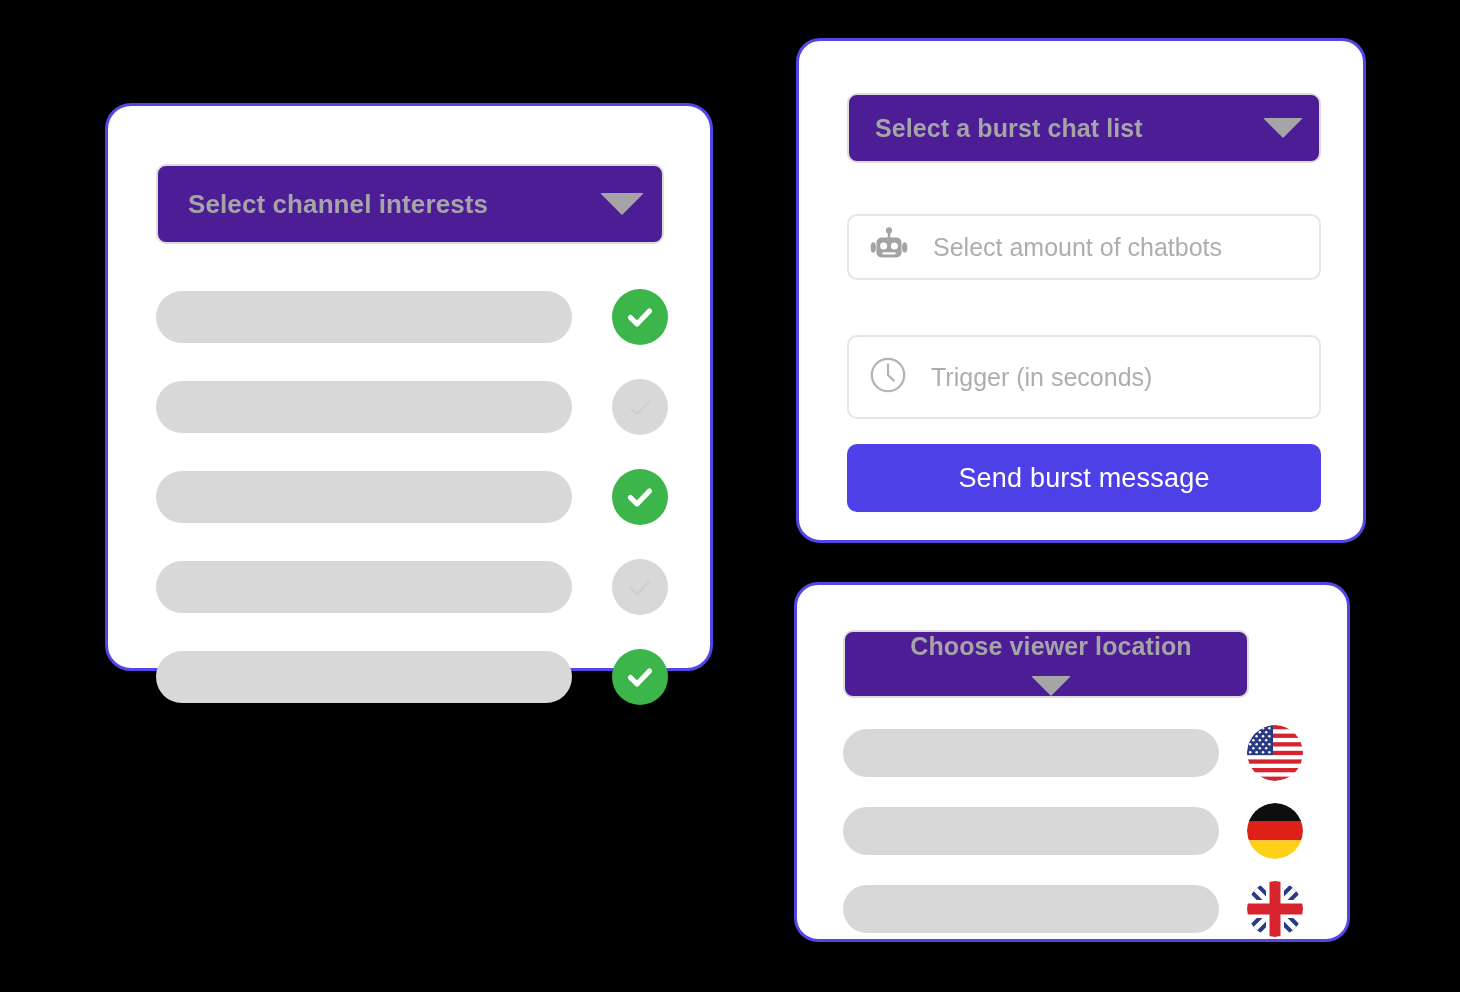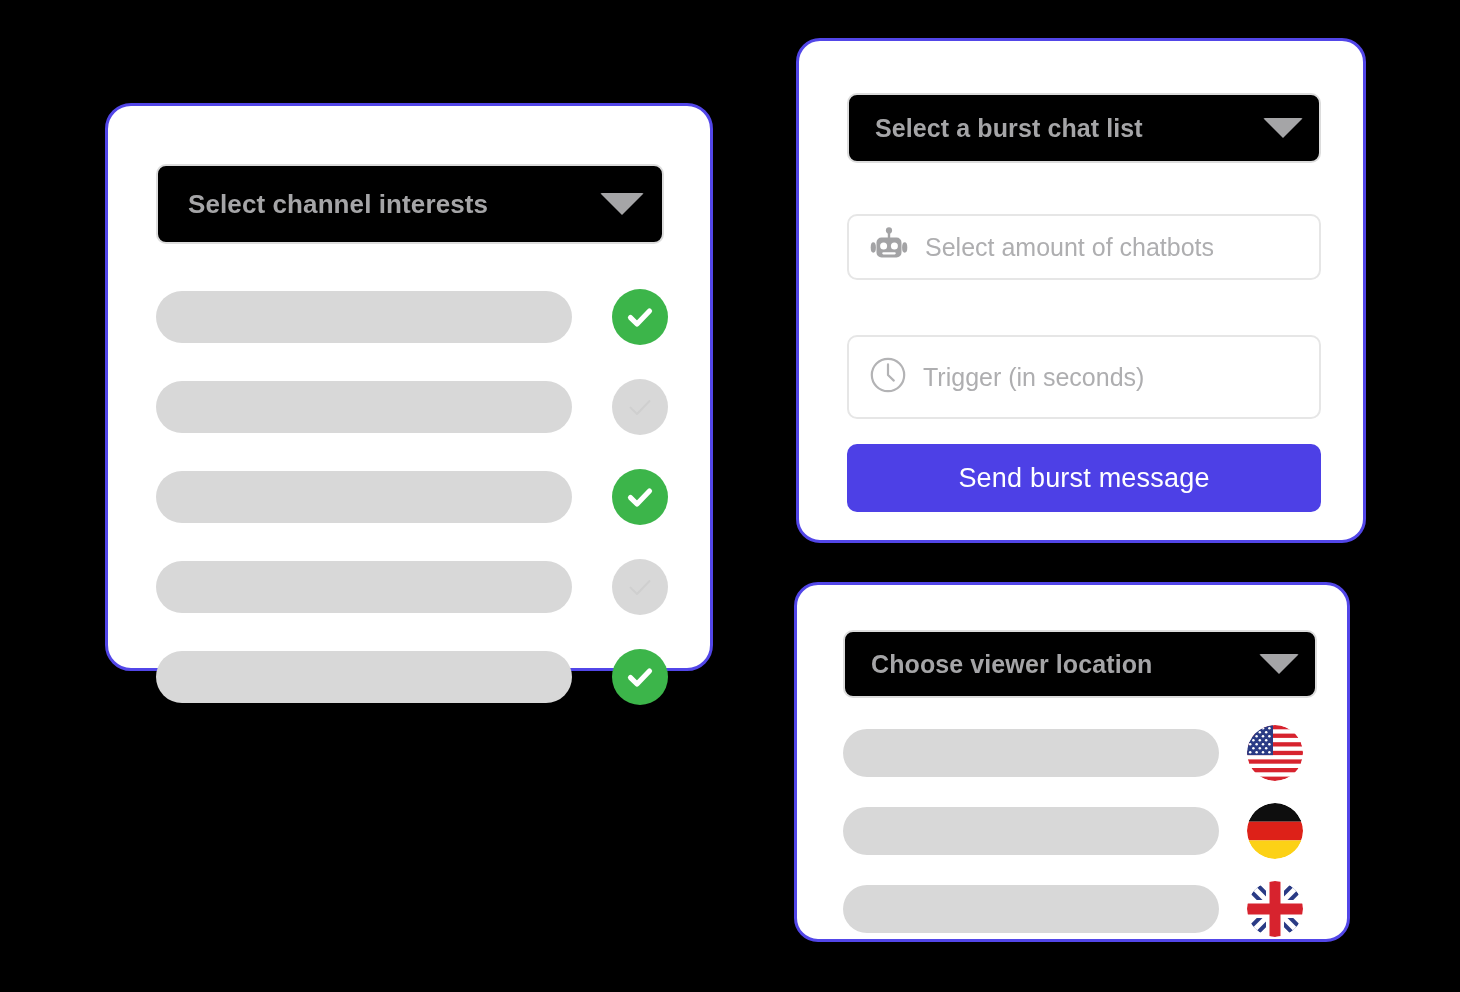--- a/index.html
+++ b/index.html
@@ -29,21 +29,21 @@
     left: 105px;
     top: 103px;
     width: 608px;
     height: 568px;
     border-radius: 26px;
   }
 
   .select-box {
     position: absolute;
     box-sizing: border-box;
-    background: #000000;
+    background: #4c1d95;
     border: 2px solid #dcdcdc;
     border-radius: 10px;
     display: flex;
     align-items: center;
     justify-content: space-between;
     padding: 0 18px 0 30px;
   }
   .select-label {
     font-weight: bold;
     color: #a5a5a7;
@@ -125,21 +125,21 @@
 
   .input-box {
     position: absolute;
     box-sizing: border-box;
     background: #ffffff;
     border: 2px solid #e6e6e6;
     border-radius: 10px;
     display: flex;
     align-items: center;
     padding: 0 20px;
-    gap: 16px;
+    gap: 24px;
   }
   .input-placeholder {
     font-size: 25px;
     color: #aeaeb0;
     font-weight: normal;
     white-space: nowrap;
   }
   #chatbots-input { left: 48px; top: 173px; width: 474px; height: 66px; }
   #trigger-input  { left: 48px; top: 294px; width: 474px; height: 84px; }
 
@@ -166,23 +166,24 @@
   #card-location {
     left: 794px;
     top: 582px;
     width: 556px;
     height: 360px;
     border-radius: 24px;
   }
   #location-select {
     left: 46px;
     top: 45px;
-    width: 474px;
+    width: 406px;
     height: 68px;
     padding: 0 16px 0 26px;
+    flex-direction: column;
   }
   #location-select .select-label { font-size: 25px; }
   #location-select .caret {
     border-left-width: 20px;
     border-right-width: 20px;
     border-top-width: 20px;
   }
 
   #card-location .row { left: 46px; width: 500px; }
   #card-location .skel-bar { width: 376px; height: 48px; border-radius: 24px; }

